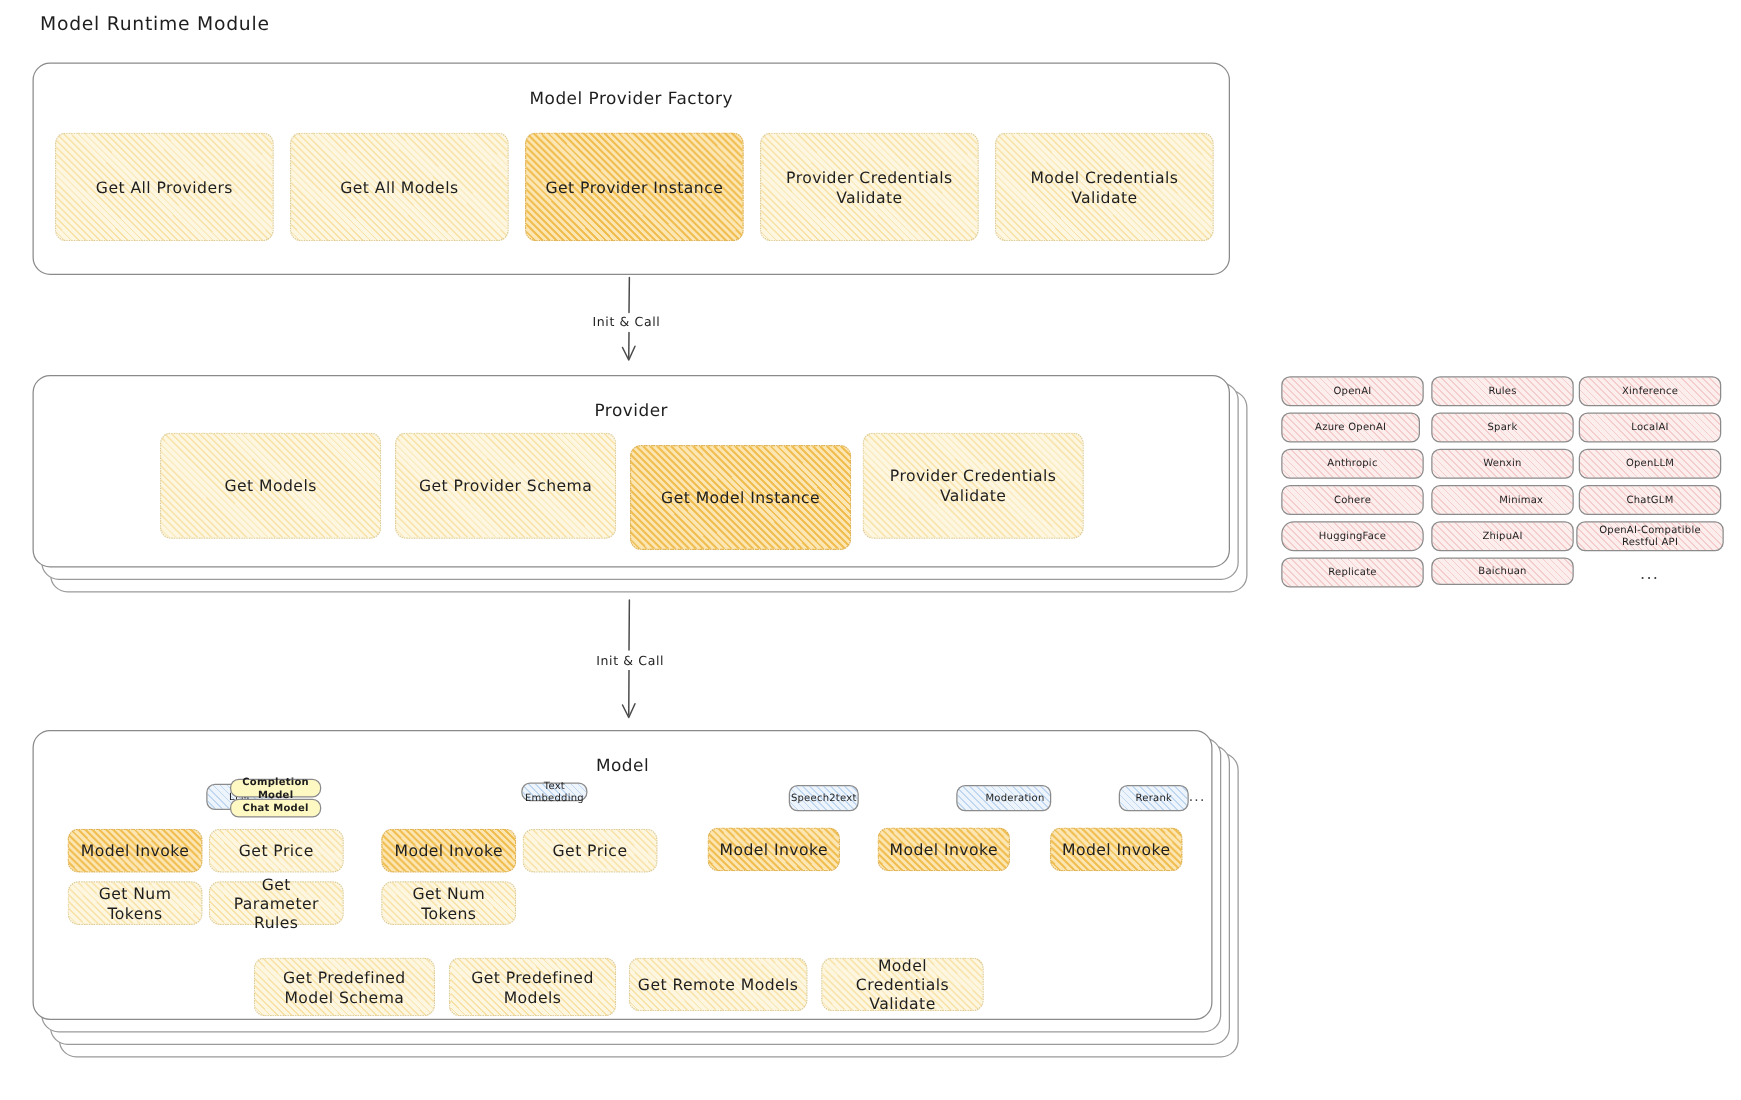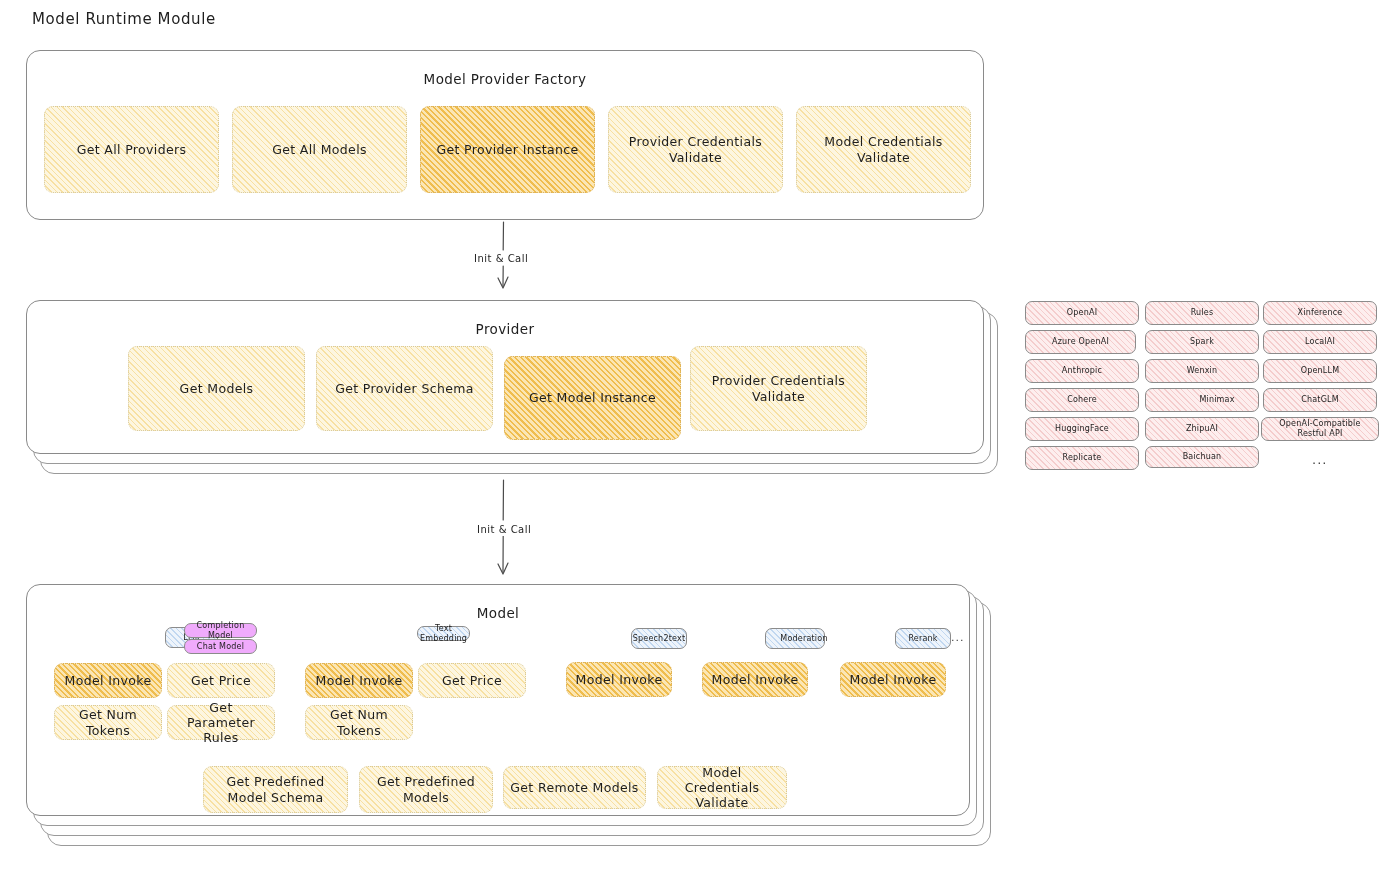--- a/index.html
+++ b/index.html
@@ -115,23 +115,24 @@
         rgba(255, 255, 255, 0) 1px,
         rgba(255, 255, 255, 0) 4px);
     font-size: 8px;
     letter-spacing: 0.2px;
     margin-left: 37px;
   }
   
   .hbox.plain {
     border: 1.1px solid #8b8b8b;
     border-radius: 7px;
-    background: #f0abfc;
+    background: #fef9c3;
     font-size: 8px;
     letter-spacing: 0.2px;
+    font-weight: bold;
   }
 
   
   .arrow {
     position: absolute;
   }
   .arrow-label {
     position: absolute;
     font-size: 10px;
     letter-spacing: 0.5px;
@@ -184,21 +185,21 @@
 <div class="hbox amber-light" style="left:316px; top:346px; width:177px; height:85px;">Get Provider Schema</div>
 
 <div class="hbox amber-strong" style="left:504px; top:356px; width:177px; height:84px;">Get Model Instance</div>
 
 <div class="hbox amber-light" style="left:690px; top:346px; width:177px; height:85px;">Provider Credentials Validate</div>
 
 <div class="hbox pink" style="left:1025px; top:301px; width:114px; height:24px;">OpenAI</div>
 <div class="hbox pink" style="left:1025px; top:330px; width:111px; height:24px;">Azure OpenAI</div>
 <div class="hbox pink" style="left:1025px; top:359px; width:114px; height:24px;">Anthropic</div>
 <div class="hbox pink" style="left:1025px; top:388px; width:114px; height:24px;">Cohere</div>
-<div class="hbox pink" style="left:1025px; top:417px; width:114px; height:24px;">HuggingFace</div>
+<div class="hbox pink" style="left:1025px; top:417px; width:114px; height:24px;border-radius:10px;">HuggingFace</div>
 <div class="hbox pink" style="left:1025px; top:446px; width:114px; height:24px;">Replicate</div>
 
 <div class="hbox pink" style="left:1145px; top:301px; width:114px; height:24px;">Rules</div>
 <div class="hbox pink" style="left:1145px; top:330px; width:114px; height:24px;">Spark</div>
 <div class="hbox pink" style="left:1145px; top:359px; width:114px; height:24px;">Wenxin</div>
 <div class="hbox pink" style="left:1145px; top:388px; width:114px; height:24px;padding-left:36px;">Minimax</div>
 <div class="hbox pink" style="left:1145px; top:417px; width:114px; height:24px;">ZhipuAI</div>
 <div class="hbox pink" style="left:1145px; top:446px; width:114px; height:22px;">Baichuan</div>
 
 <div class="hbox pink" style="left:1263px; top:301px; width:114px; height:24px;">Xinference</div>
@@ -232,21 +233,21 @@
 
 <div class="hbox blue" style="left:380px; top:626px; width:53px; height:15px;">Text Embedding</div>
 
 <div class="hbox amber-strong" style="left:305px; top:663px; width:108px; height:35px;">Model Invoke</div>
 <div class="hbox amber-light" style="left:418px; top:663px; width:108px; height:35px;">Get Price</div>
 <div class="hbox amber-light" style="left:305px; top:705px; width:108px; height:35px;">Get Num Tokens</div>
 
 <div class="hbox blue" style="left:594px; top:628px; width:56px; height:21px;">Speech2text</div>
 <div class="hbox amber-strong" style="left:566px; top:662px; width:106px; height:35px;">Model Invoke</div>
 
-<div class="hbox blue" style="left:728px; top:628px; width:60px; height:21px;padding-left:24px;">Moderation</div>
+<div class="hbox blue" style="left:728px; top:628px; width:76px; height:21px;padding-left:24px;">Moderation</div>
 <div class="hbox amber-strong" style="left:702px; top:662px; width:106px; height:35px;">Model Invoke</div>
 
 <div class="hbox blue" style="left:858px; top:628px; width:56px; height:21px;">Rerank</div>
 <div class="hbox amber-strong" style="left:840px; top:662px; width:106px; height:35px;">Model Invoke</div>
 
 <div class="ellipsis" style="left:951px; top:631px; font-size:11px;">...</div>
 
 <div class="hbox amber-light" style="left:203px; top:766px; width:145px; height:47px;">Get Predefined Model Schema</div>
 <div class="hbox amber-light" style="left:359px; top:766px; width:134px; height:47px;">Get Predefined Models</div>
 <div class="hbox amber-light" style="left:503px; top:766px; width:143px; height:43px;">Get Remote Models</div>

